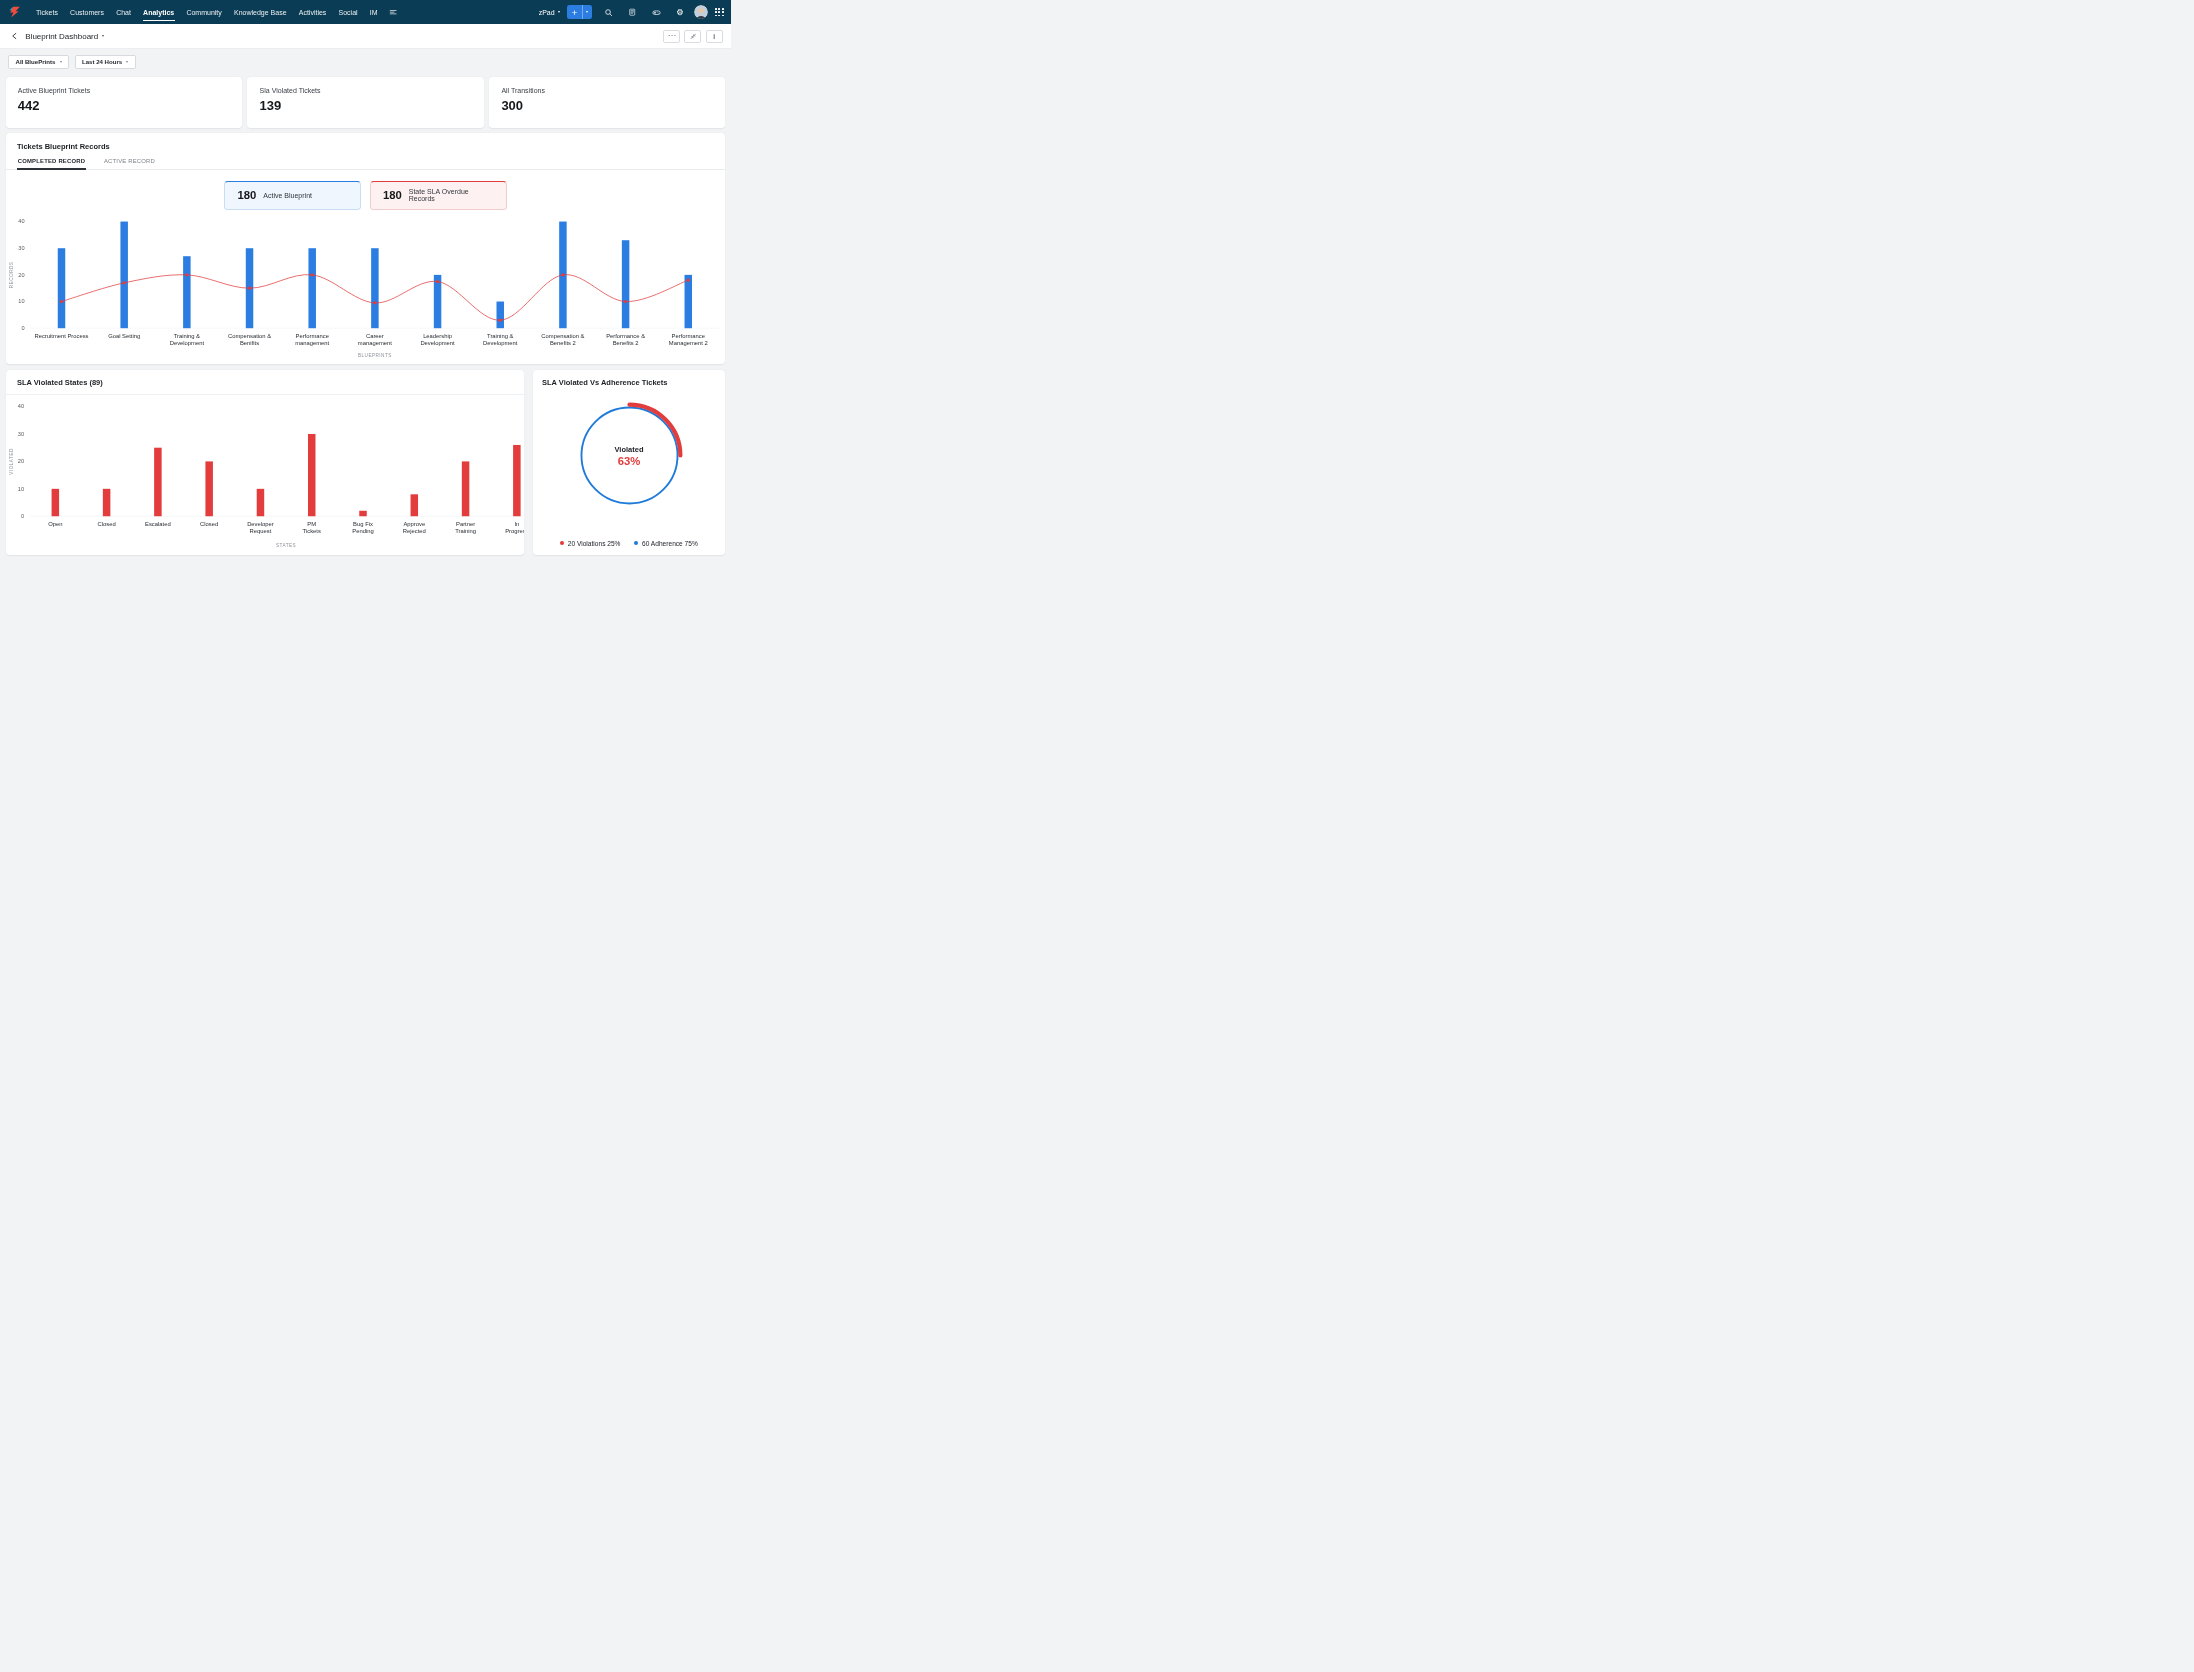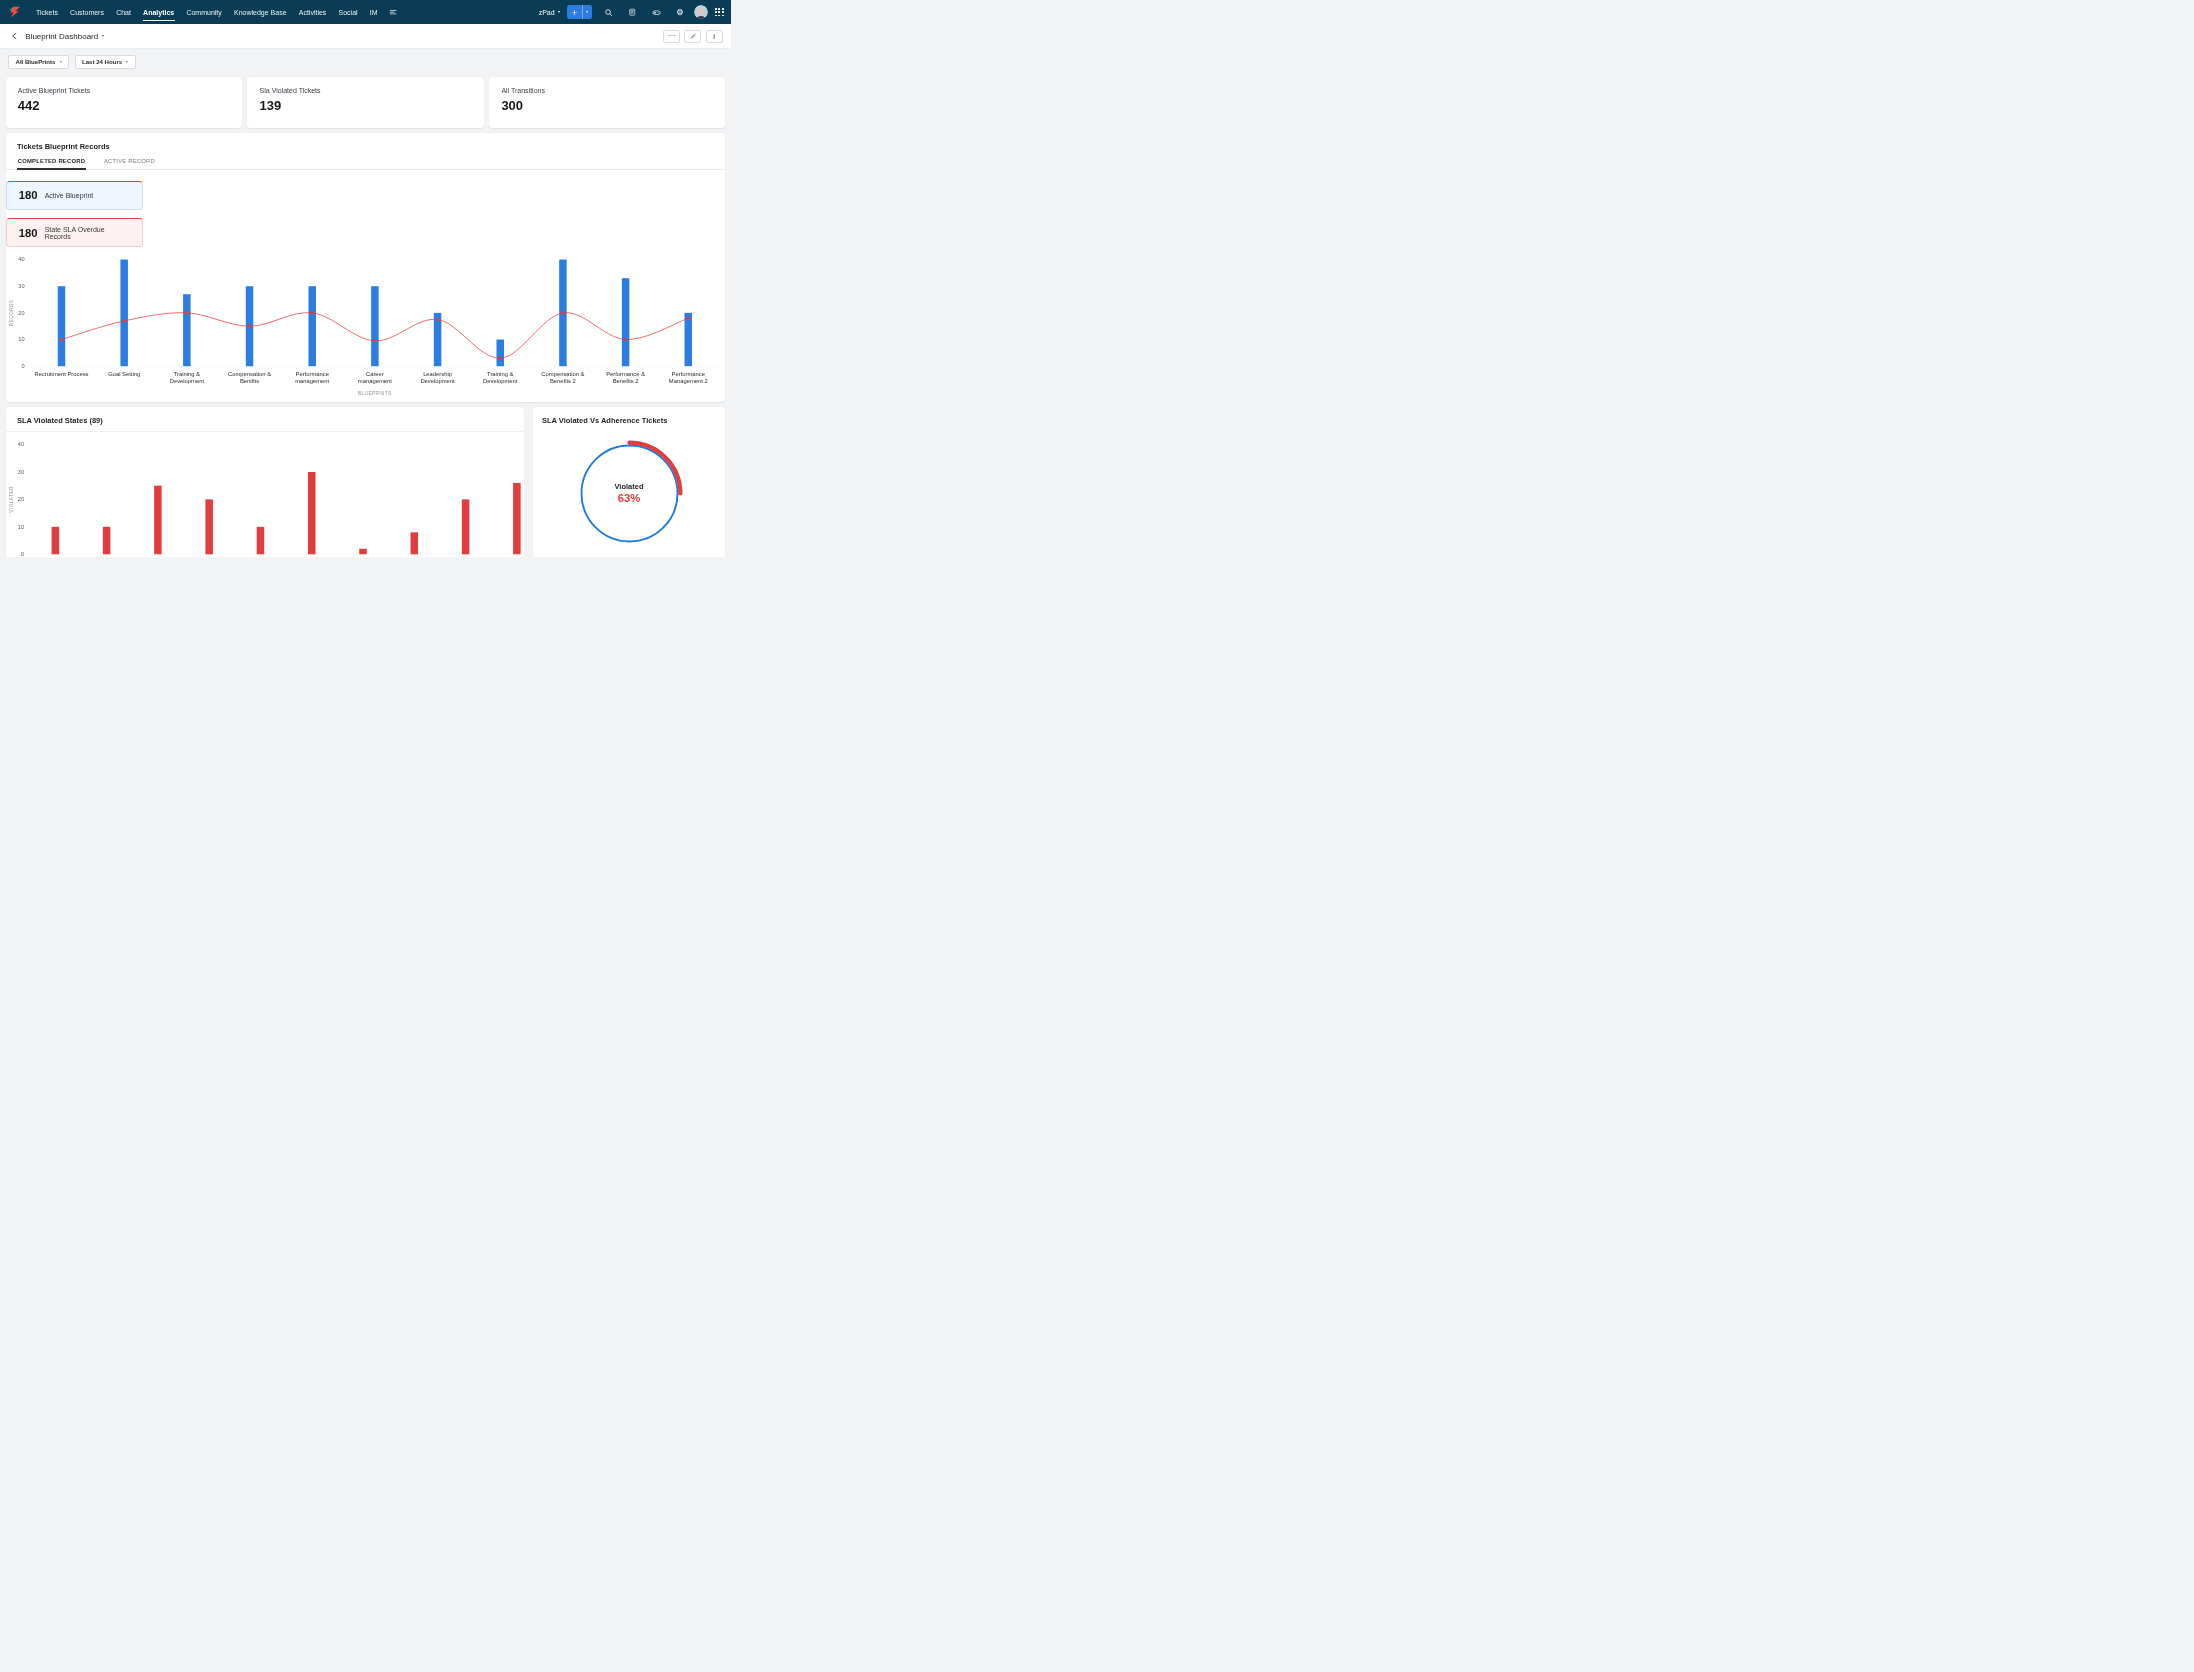--- a/index.html
+++ b/index.html
@@ -50,21 +50,21 @@
   .kpi{flex:1;padding:10.3px 12.2px;height:51px;cursor:pointer;}
   .kpi-label{font-size:7px;color:#3c4148;}
   .kpi-value{font-size:13px;font-weight:700;color:#16181b;margin-top:4.2px;}
 
   .records-card{margin-top:5.6px;padding:8.4px 0 1.9px;}
   .card-title{font-size:7.5px;font-weight:700;color:#1c1f24;padding:0 11.3px;}
   .tabs{display:flex;gap:17px;padding:0 11.3px;margin-top:7.5px;border-bottom:0.5px solid #e8eaed;}
   .tab{font-size:5.9px;letter-spacing:0.2px;color:#7c8188;padding:0 0.9px 5.2px;position:relative;cursor:pointer;}
   .tab.active{color:#23272c;font-weight:700;}
   .tab.active::after{content:"";position:absolute;left:0;right:0;bottom:-0.5px;height:1.4px;background:#2e3237;}
-  .chips{display:flex;justify-content:center;gap:8.4px;margin-top:10.3px;flex-direction:column;}
+  .chips{display:flex;justify-content:center;gap:8.4px;margin-top:10.3px;}
   .chip{width:137px;height:29px;border-radius:3.8px;display:flex;align-items:center;gap:7px;padding:0 12.2px;}
   .chip-blue{background:#eff6fd;border:0.5px solid #c7ddf3;border-top:1.4px solid #2b7de1;}
   .chip-red{background:#fdf1f1;border:0.5px solid #f1cccc;border-top:1.4px solid #e23c3c;}
   .chip-value{font-size:11.3px;font-weight:700;color:#16181b;}
   .chip-label{font-size:7px;color:#33373d;}
   .chart-wrap{margin-top:5.6px;}
 
   .bottom-row{display:flex;gap:9px;margin-top:5.6px;align-items:stretch;}
   .sla-card{width:518px;padding:8.4px 0 2.8px;overflow:hidden;}
   .sla-head{padding:0 11.3px 6.6px;border-bottom:0.5px solid #eef0f2;}

